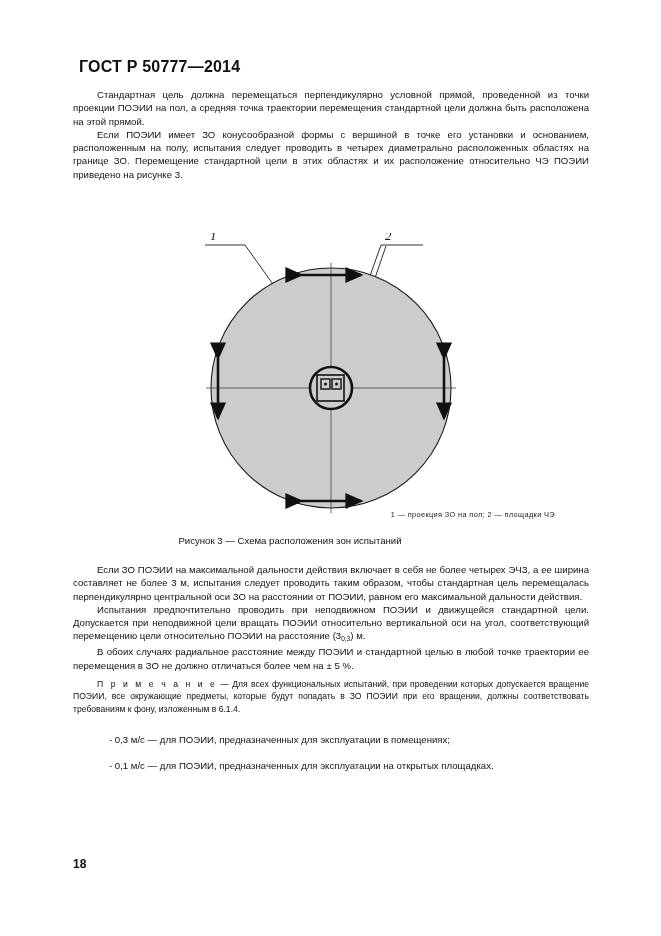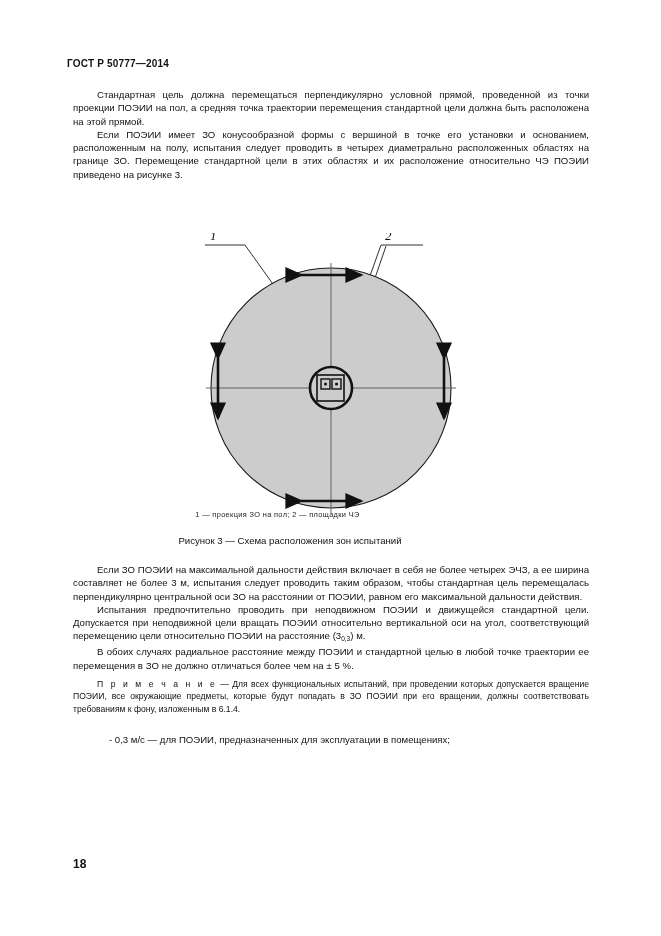--- a/index.html
+++ b/index.html
@@ -16,22 +16,22 @@
     overflow: hidden;
   }
   .page {
     position: absolute;
     inset: 0;
     padding: 0;
   }
   .header {
     position: absolute;
     top: 58px;
-    left: 67px;
-    font-size: 10px;
+    left: 79px;
+    font-size: 16px;
     font-weight: bold;
     letter-spacing: 0.2px;
     white-space: nowrap;
   }
   .content {
     position: absolute;
     top: 88px;
     left: 73px;
     width: 516px;
   }
@@ -70,21 +70,21 @@
     left: 73px;
     width: 516px;
     height: 310px;
   }
   .fig-svg { display: block; margin: 0 auto; }
   .fig-legend {
     position: absolute;
     top: 510px;
     left: 0;
     width: 555px;
-    text-align: center;
+    text-align: right;
     font-size: 7.4px;
     letter-spacing: 0.35px;
     color: #1a1a1a;
   }
   .fig-title {
     position: absolute;
     top: 535px;
     left: 0;
     width: 580px;
     text-align: center;
@@ -163,17 +163,18 @@
   <div class="fig-title">Рисунок 3 — Схема расположения зон испытаний</div>
 
   <div class="content" style="top:563px;">
     <p class="body-par">Если ЗО ПОЭИИ на максимальной дальности действия включает в себя не более четырех ЭЧЗ, а ее ширина составляет не более 3 м, испытания следует проводить таким образом, чтобы стандартная цель перемещалась перпендикулярно центральной оси ЗО на расстоянии от ПОЭИИ, равном его максимальной дальности действия.</p>
     <p class="body-par"><span>Испытания предпочтительно проводить при неподвижном ПОЭИИ и движущейся стандартной цели. Допускается при неподвижной цели вращать ПОЭИИ относительно вертикальной оси на угол, соответствующий перемещению цели относительно ПОЭИИ на расстояние (3</span><sub>0,3</sub><span>) м.</span></p>
     <p class="body-par">В обоих случаях радиальное расстояние между ПОЭИИ и стандартной целью в любой точке траектории ее перемещения в ЗО не должно отличаться более чем на ± 5 %.</p>
     <div class="gap-sm"></div>
     <p class="note"><span class="sp-letters">П р и м е ч а н и е</span><span> — Для всех функциональных испытаний, при проведении которых допускается вращение ПОЭИИ, все окружающие предметы, которые будут попадать в ЗО ПОЭИИ при его вращении, должны соответствовать требованиям к фону, изложенным в 6.1.4.</span></p>
     <div class="gap-sm"></div>
     <p class="list-item">- 0,3 м/с — для ПОЭИИ, предназначенных для эксплуатации в помещениях;</p>
+    <p class="list-item">- 0,1 м/с — для ПОЭИИ, предназначенных для эксплуатации на открытых площадках.</p>
   </div>
 
   <div class="page-number">18</div>
 
 </div>
 
 </body></html>

